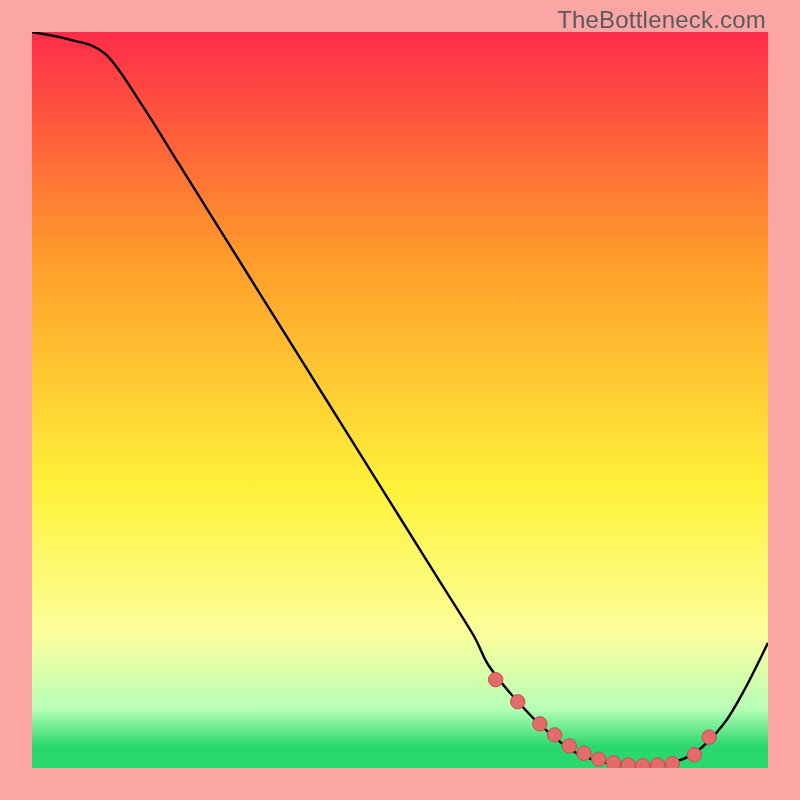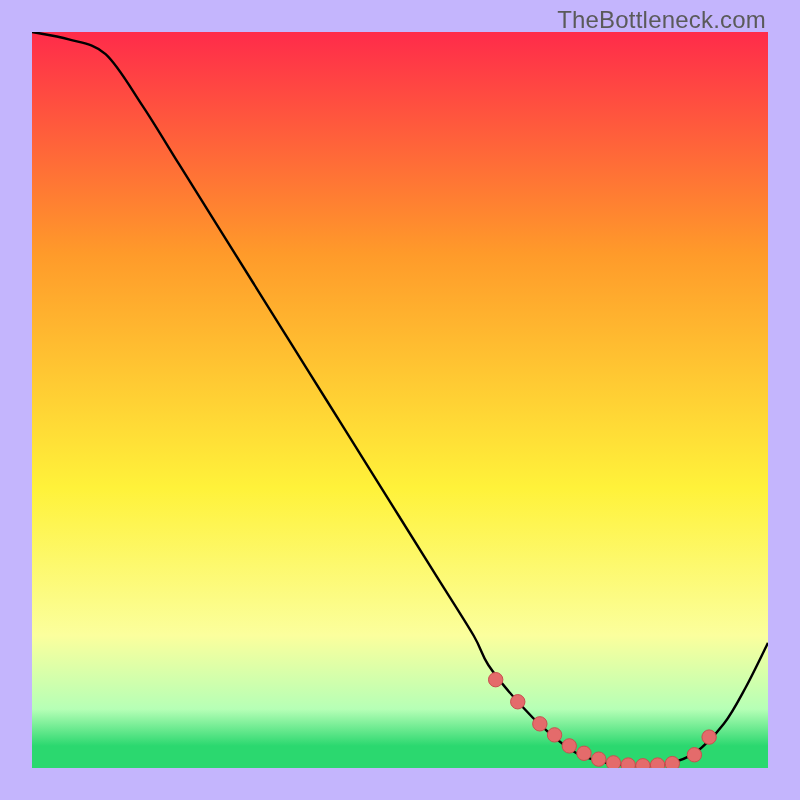--- a/index.html
+++ b/index.html
@@ -8,21 +8,21 @@
     width: 800px;
     height: 800px;
     background: #000;
     overflow: hidden;
     font-family: Arial, Helvetica, sans-serif;
   }
   .frame {
     position: relative;
     width: 800px;
     height: 800px;
-    background: #c4b5fd;
+    background: #fca5a5;
   }
   .plot {
     position: absolute;
     left: 32px;
     top: 32px;
     width: 736px;
     height: 736px;
     overflow: hidden;
   }
   .watermark {

